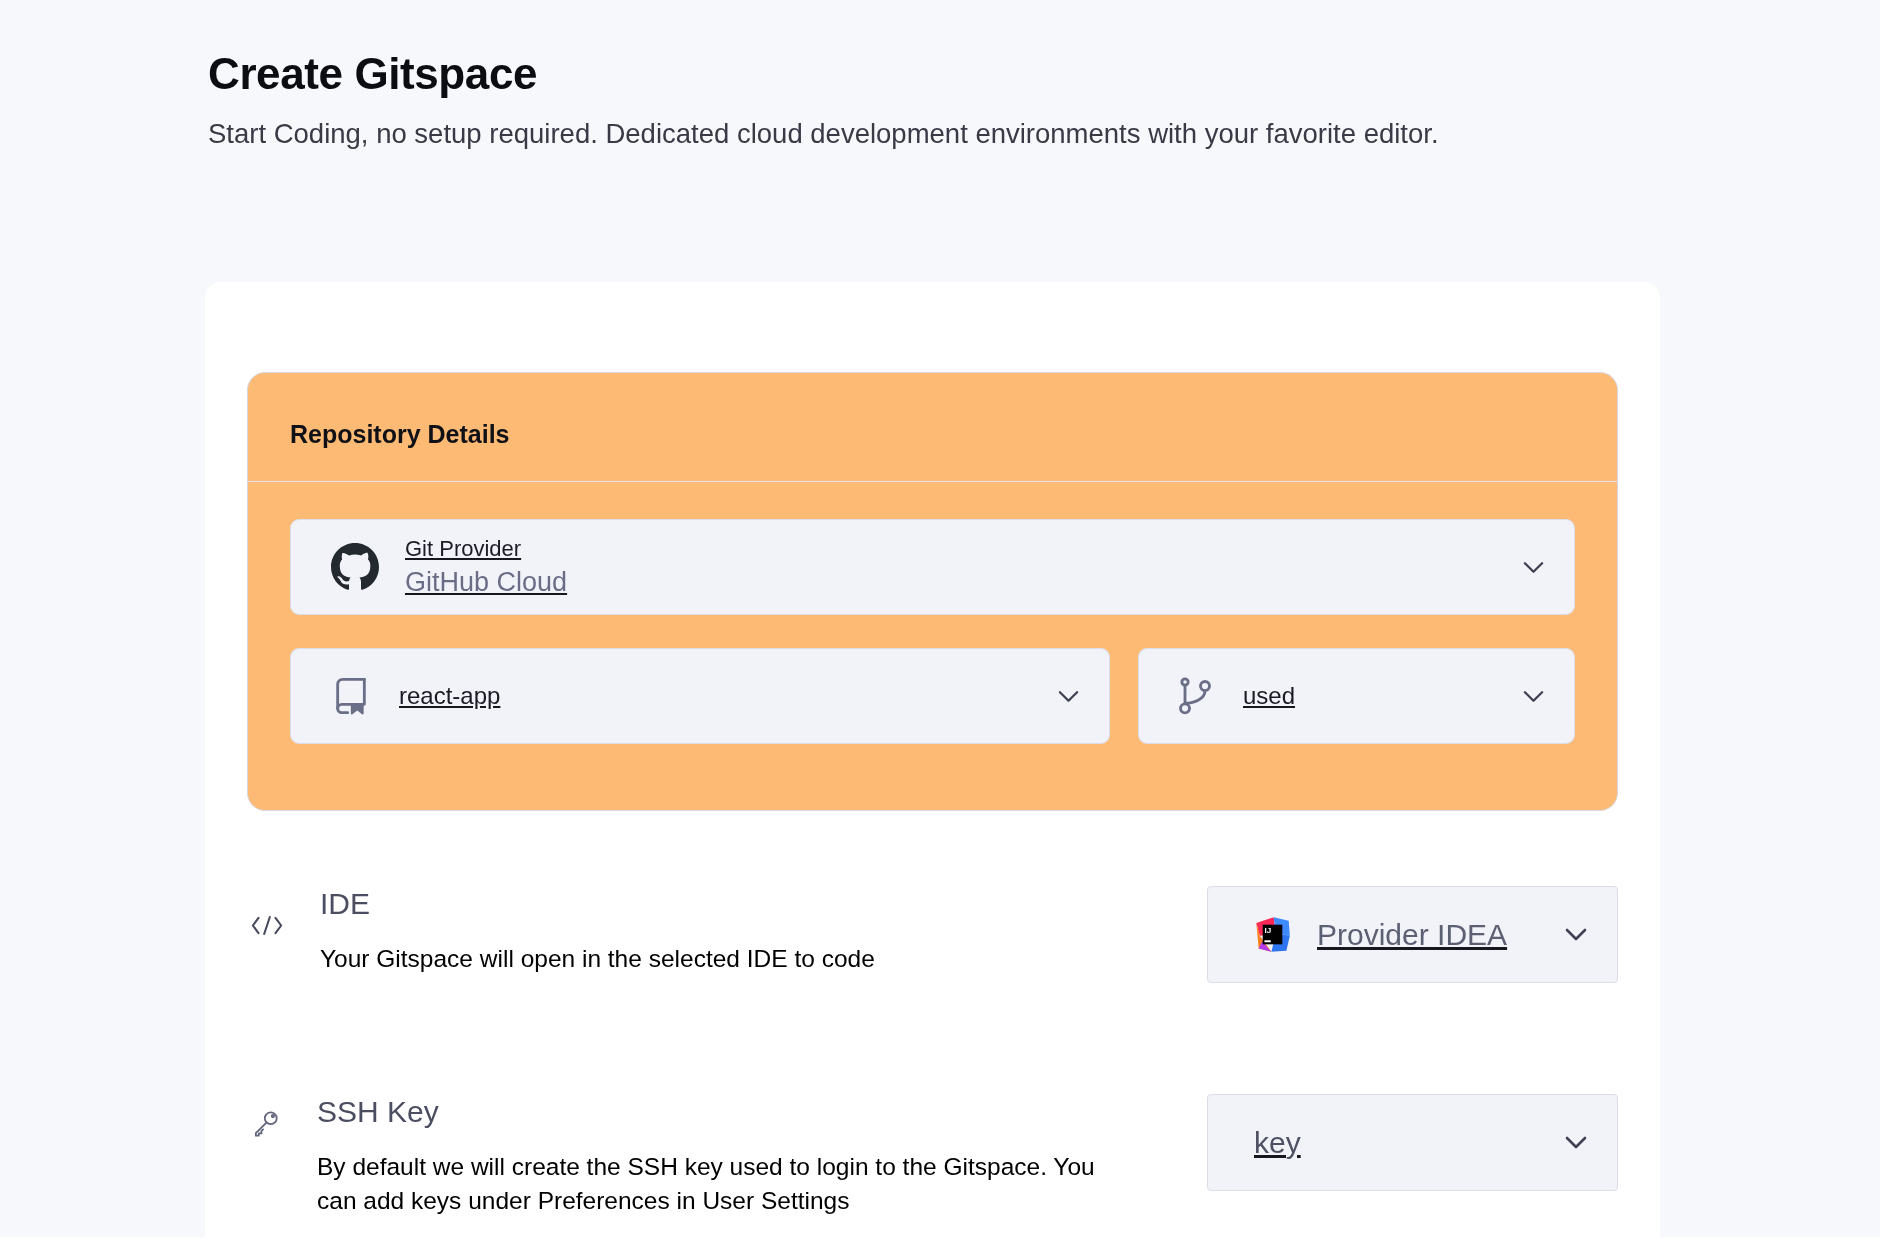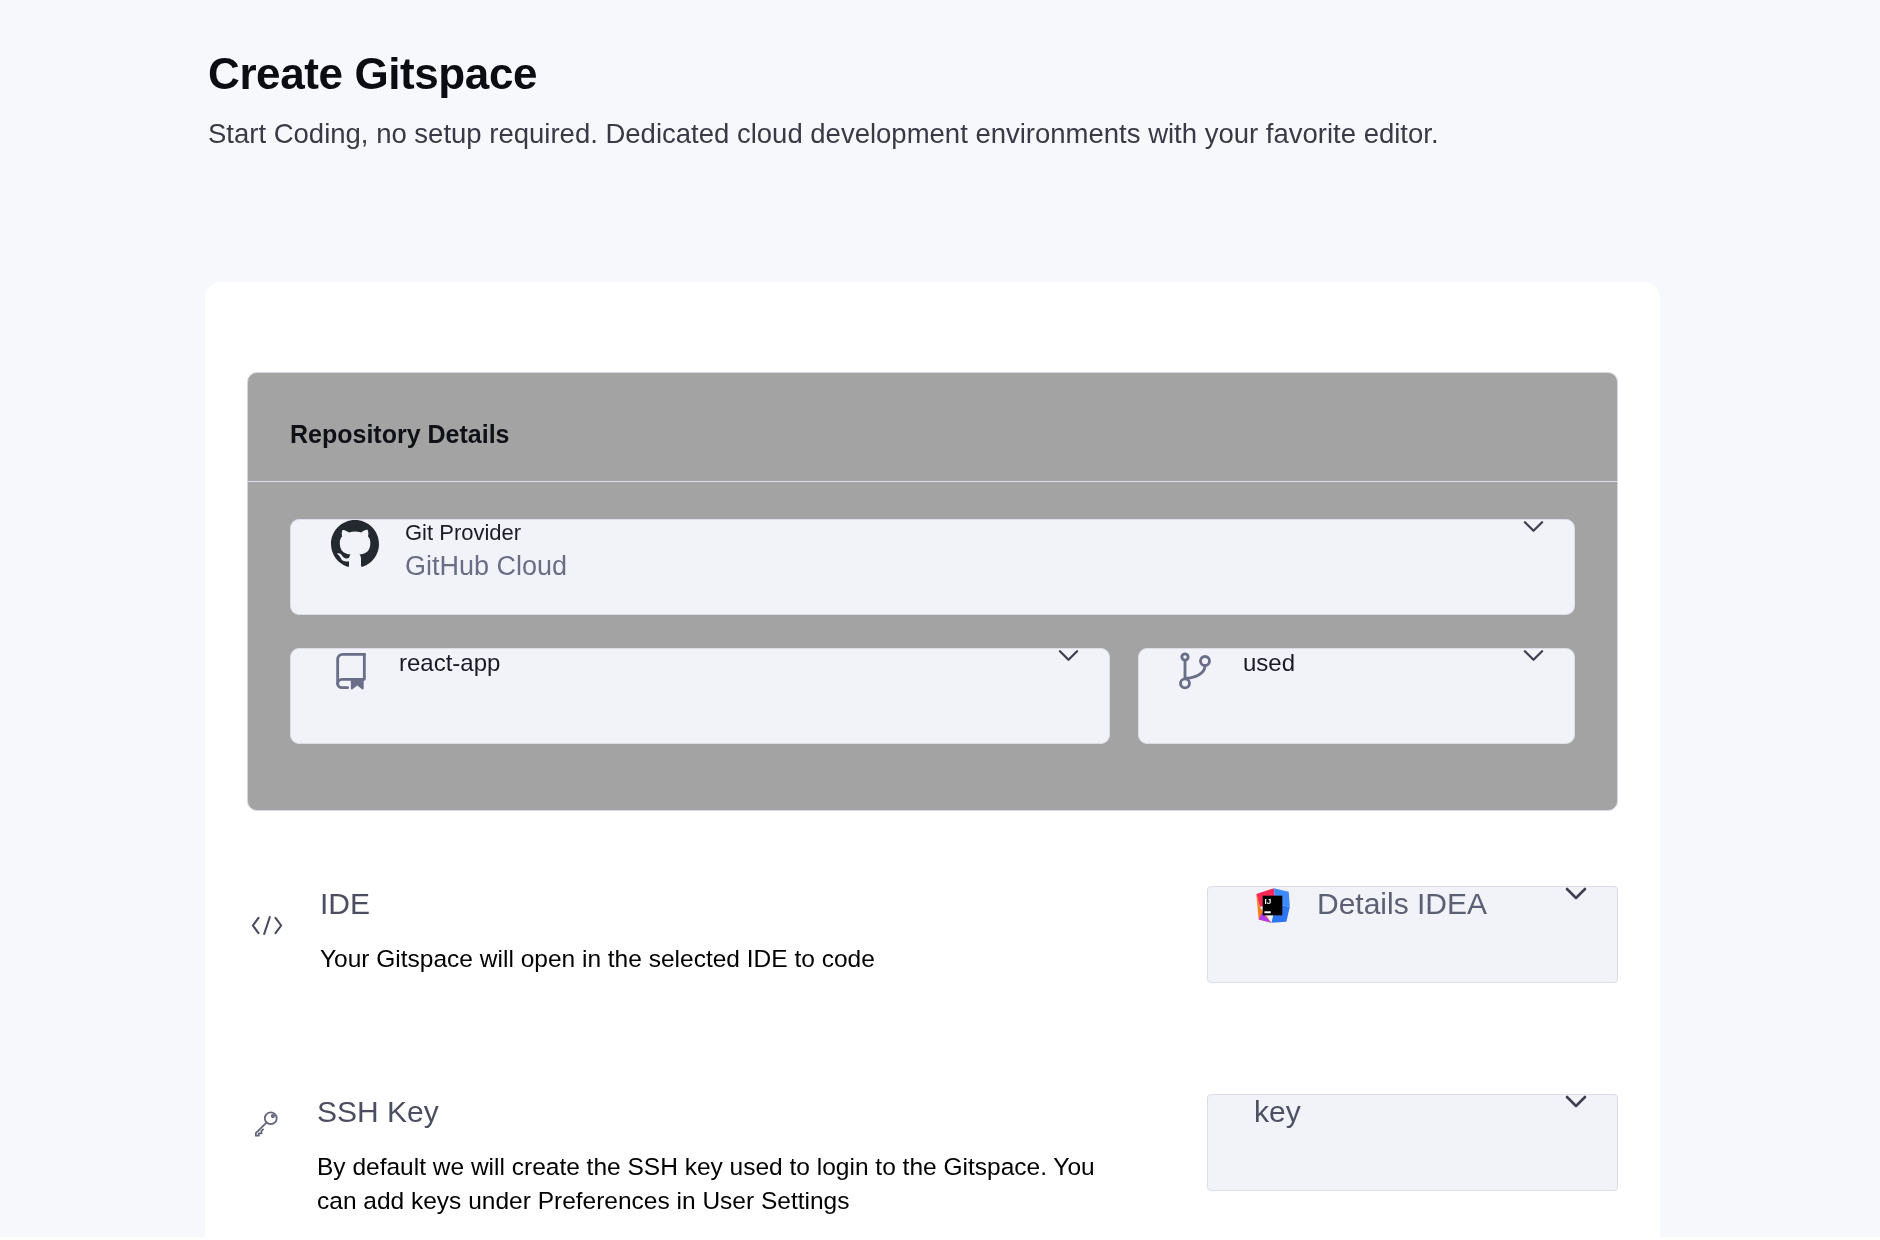--- a/index.html
+++ b/index.html
@@ -18,29 +18,30 @@
   .page-subtitle {
     margin-top:14px; font-size:27.5px; line-height:38px; color:#393a46; max-width:1460px;
   }
   
   .panel {
     position:absolute; left:205px; top:282px; width:1455px; height:1000px;
     background:#ffffff; border-radius:16px;
     padding:90px 42px 0 42px;
   }
   
-  .card { border:1.5px solid #d6d7e3; border-radius:10px; background:#a3a3a3; }
+  .card { border:1.5px solid #d6d7e3; border-radius:18px; background:#fdba74; }
   .card-header { padding:46px 42px 32px 42px; border-bottom:1px solid #e0e1eb; }
   .card-title { font-size:25px; font-weight:700; color:#101116; line-height:30px; }
   .card-body { padding:37px 42px 66px 42px; }
 
   .select {
-    display:flex; align-items:flex-start;
+    display:flex; align-items:center;
     background:#f2f3f9; border:1px solid #dcdde9; border-radius:9px;
     cursor:pointer;
+    text-decoration:underline;
   }
   .select-lg { height:96px; padding:0 30px 0 40px; }
 
   .gp-text { margin-left:26px; display:flex; flex-direction:column; gap:5px; }
   .gp-label { font-size:22px; color:#1b1c25; }
   .gp-value { font-size:27px; color:#6a6d85; }
 
   .select-row { display:flex; gap:28px; margin-top:33px; }
   .select-repo { width:820px; height:96px; padding:0 30px 0 40px; }
   .select-branch { flex:1; height:96px; padding:0 30px 0 36px; }
@@ -160,21 +161,21 @@
             <polygon points="4,12 34,2 38,30 10,34" fill="#fe2857"></polygon>
             <polygon points="34,2 60,8 62,34 38,30" fill="#3e8bff"></polygon>
             <polygon points="38,30 62,34 56,60 30,62" fill="#2e75f0"></polygon>
             <polygon points="4,12 10,34 30,62 8,56" fill="#fc801d"></polygon>
             <polygon points="8,56 30,62 14,44" fill="#b43bf0"></polygon>
             <rect x="15" y="15" width="34" height="34" fill="#010101"></rect>
             <text x="18" y="30" font-size="14" font-weight="bold" fill="#ffffff" font-family="Liberation Sans, sans-serif">IJ</text>
             <rect x="18" y="42" width="11" height="3.4" fill="#ffffff"></rect>
           </svg>
         </span>
-        <span class="ide-value">Details IDEA</span>
+        <span class="ide-value">Provider IDEA</span>
         <span class="chevron">
           <svg width="22" height="13" viewBox="0 0 22 13" fill="none" stroke="currentColor" stroke-width="2.6" stroke-linecap="round" stroke-linejoin="round">
               <path d="M2 2l9 9 9-9"></path>
             </svg>
         </span>
       </div>
     </div>
 
     <div class="setting-row ssh">
       <span class="setting-icon" style="color:#62657c;">

